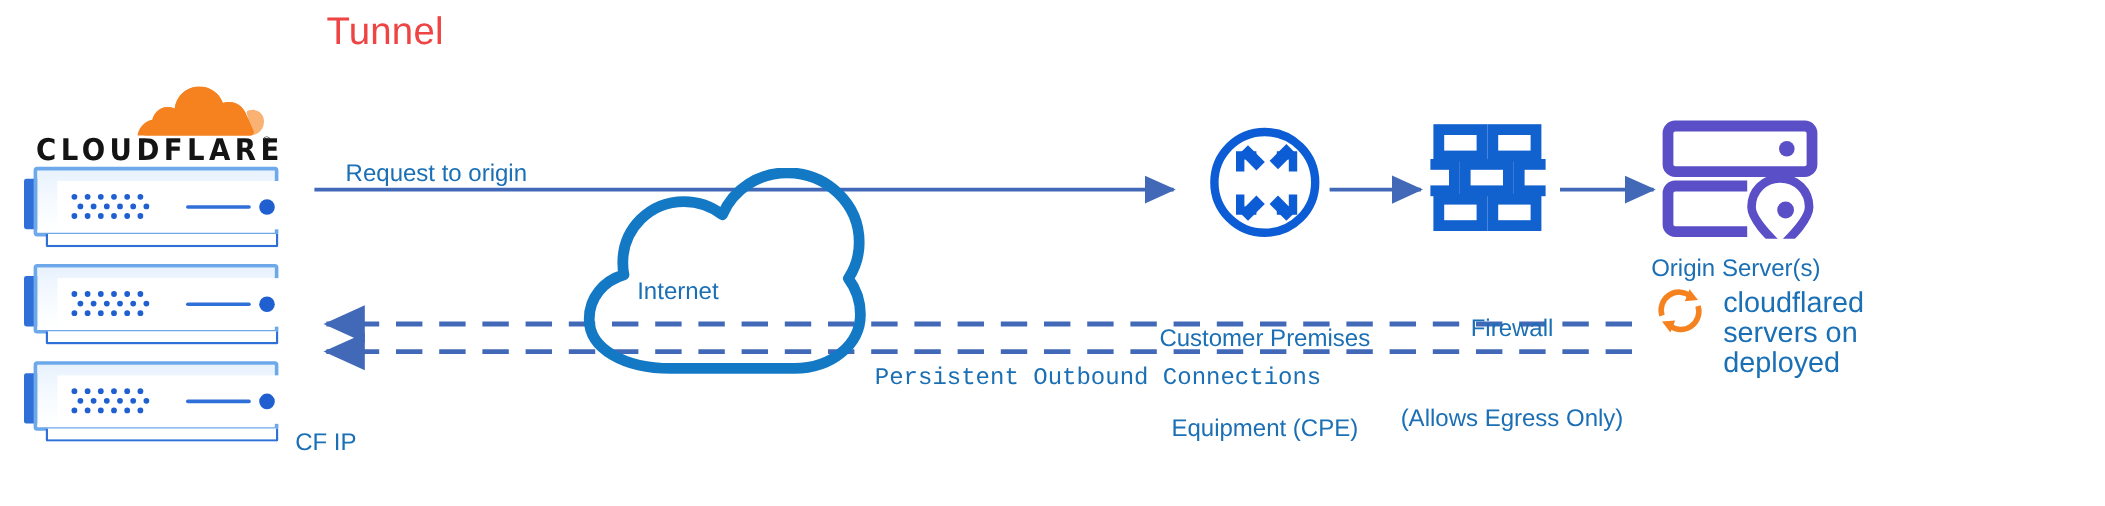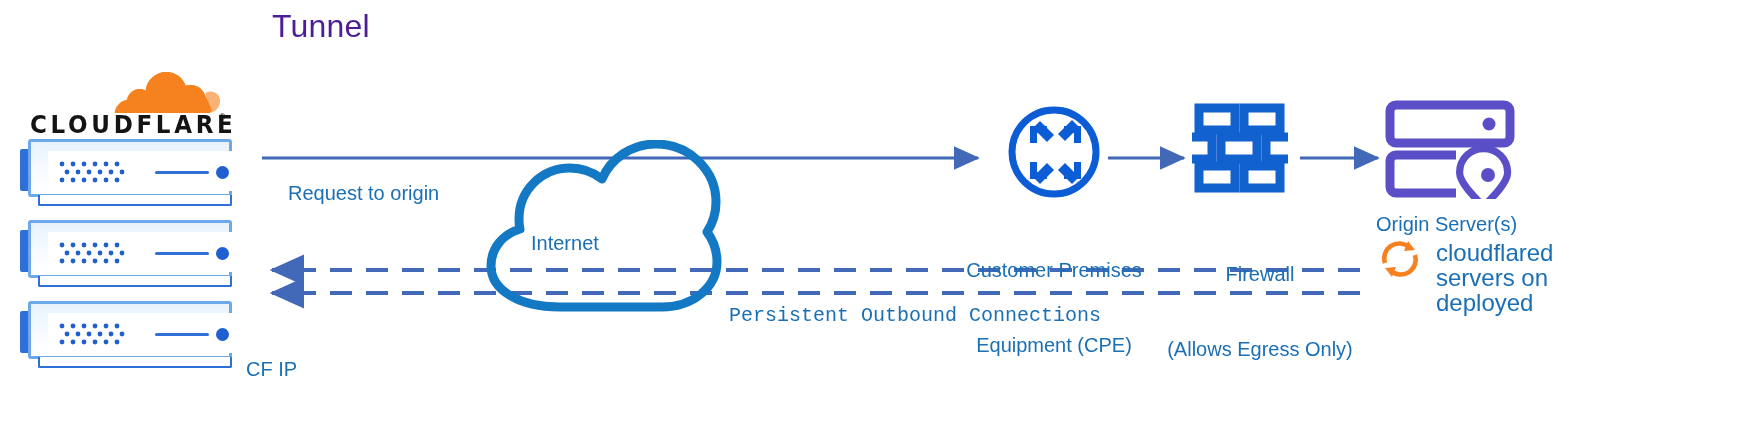--- a/index.html
+++ b/index.html
@@ -14,21 +14,21 @@
     width: 1754px; height: 422px;
     background: #ffffff;
   }
   .abs { position: absolute; }
 
   
   #title {
     left: 272px; top: 8px;
     font-size: 32px;
     font-weight: 400;
-    color: #4c1d95;
+    color: #ef4444;
     letter-spacing: 0.2px;
     white-space: nowrap;
   }
 
   
   #cf-logo { left: 30px; top: 72px; width: 196px; height: 66px; }
   #cf-cloud { position: absolute; left: 82px; top: 0px; width: 108px; height: 42px; }
   #cf-word {
     position: absolute; left: 0px; top: 38px;
     font-size: 25px; font-weight: 800; letter-spacing: 4.0px;
@@ -263,21 +263,21 @@
              C 168 18 189 4 213 4
              C 246 4 273 30 273 62
              C 273 73 270 83 264 92
              C 270 100 274 110 274 122
              C 274 147 250 167 219 167
              Z" fill="none" stroke="#1479c4" stroke-width="9" stroke-linejoin="round" stroke-linecap="round"></path>
   </svg>
 
   <div class="abs lbl" style="left:531px; top:231px;">Internet</div>
 
-  <div class="abs lbl" style="left:288px; top:133px;margin-top:48px;">Request to origin</div>
+  <div class="abs lbl" style="left:288px; top:133px;">Request to origin</div>
 
   <div class="abs lbl" style="left:246px; top:307px;">
     <div>CF IP</div>
     
   </div>
 
   <div class="abs lbl" style="left:729px; top:303px;font-family:Liberation Mono, monospace;">Persistent Outbound Connections</div>
 
   <svg class="abs" style="left:1006px; top:104px;" width="96" height="96" viewBox="0 0 96 96">
     <circle cx="48" cy="48" r="42" fill="none" stroke="#0b5cd5" stroke-width="7"></circle>
@@ -290,21 +290,21 @@
       <path d="M55 41 L69 27 L62 20 L48 34 Z" transform="translate(4,-4)"></path>
       <path d="M75 22 L58 22 L58 29 L68 29 L68 39 L75 39 Z"></path>
 
       <path d="M45 55 L31 69 L38 76 L52 62 Z" transform="translate(-4,4)"></path>
       <path d="M24 75 L41 75 L41 68 L31 68 L31 58 L24 58 Z"></path>
 
       <path d="M55 55 L69 69 L62 76 L48 62 Z" transform="translate(4,4)"></path>
       <path d="M75 75 L58 75 L58 68 L68 68 L68 58 L75 58 Z"></path>
     </g>
   </svg>
-  <div class="abs lbl center" style="left:925px; top:208px; width:258px;">
+  <div class="abs lbl center" style="left:925px; top:220px; width:258px;">
     <div>Customer Premises</div>
     <div>Equipment (CPE)</div>
   </div>
 
   <svg class="abs" style="left:1192px; top:101px;" width="96" height="96" viewBox="0 0 96 96">
     <g fill="none" stroke="#1161cf" stroke-width="9" stroke-linejoin="miter">
 
       <rect x="7" y="7" width="36" height="22"></rect>
       <rect x="52" y="7" width="36" height="22"></rect>
 

